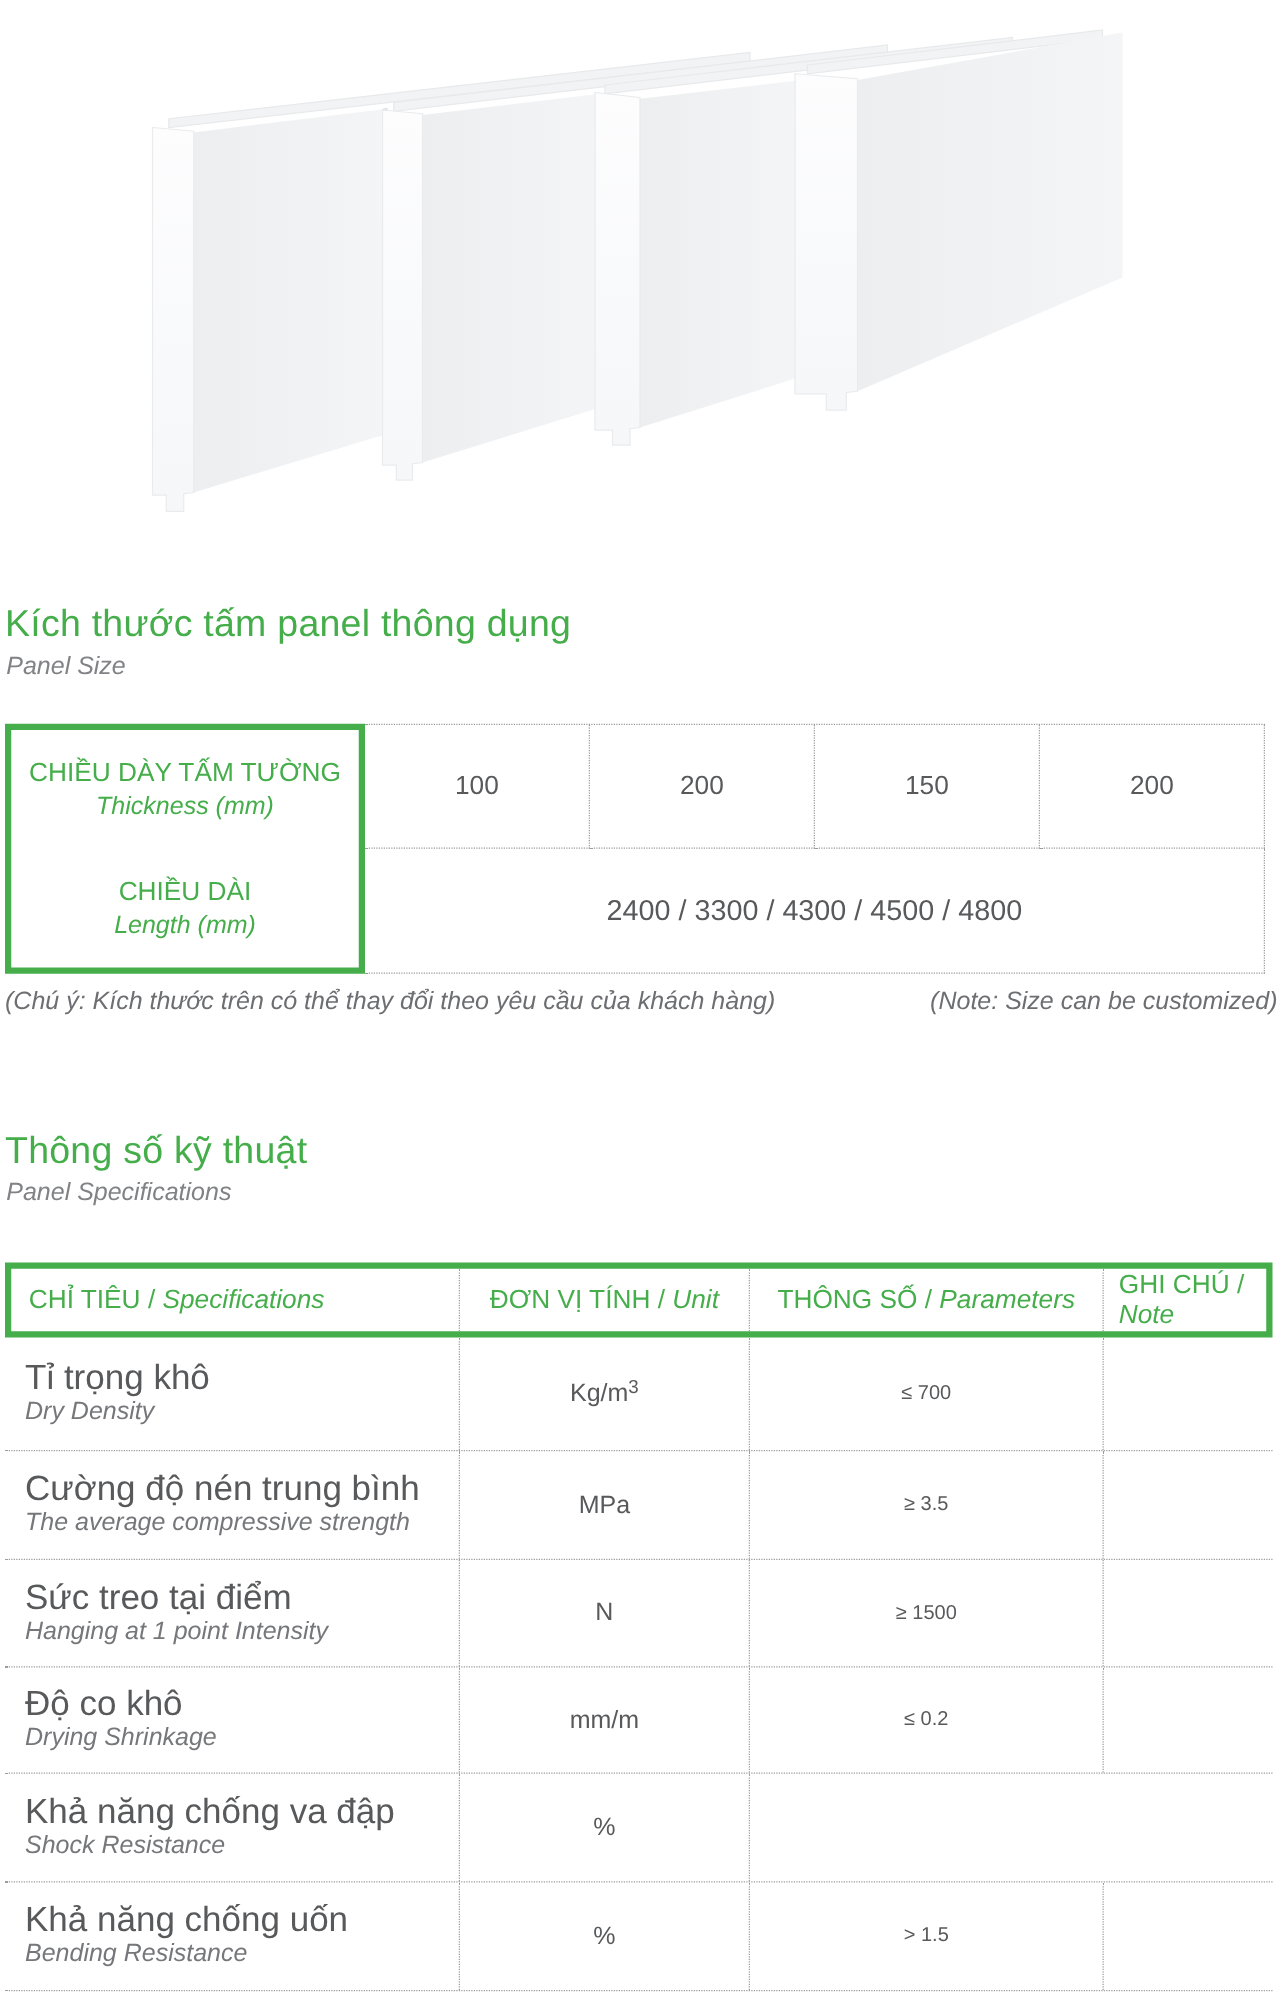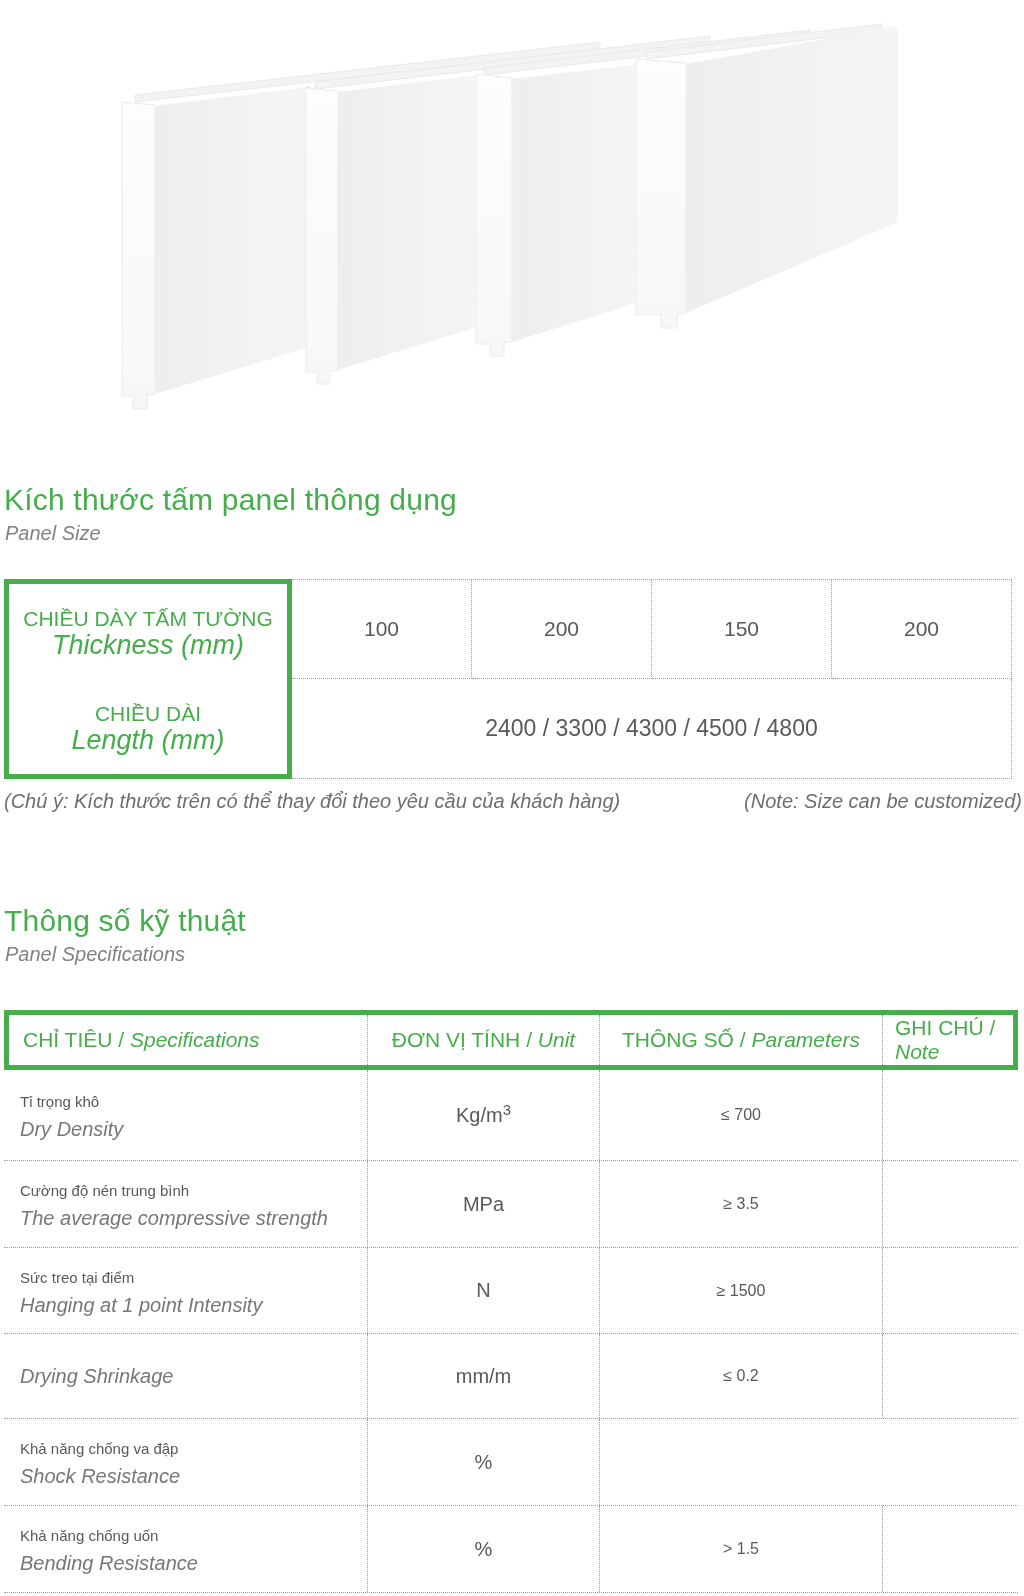--- a/index.html
+++ b/index.html
@@ -21,21 +21,21 @@
   .sec-title{position:absolute;left:4px;font-size:30px;font-weight:400;color:var(--green);letter-spacing:.2px;}
   .sec-sub{position:absolute;left:5px;font-size:20px;font-style:italic;color:#808285;}
   .t1{top:483px;} .t1s{top:522px;}
   .t2{top:904px;} .t2s{top:943px;}
 
   
   .size-table{position:absolute;left:4px;top:579px;width:1008px;height:200px;}
   .size-head-box{position:absolute;left:0;top:0;width:288px;height:200px;border:5px solid var(--green);background:#fff;display:flex;flex-direction:column;align-items:center;}
   .shb-row{flex:1;display:flex;flex-direction:column;align-items:center;justify-content:center;text-align:center;}
   .shb-row .vi{font-size:21px;color:var(--green);line-height:27px;}
-  .shb-row .en{font-size:27px;font-style:italic;color:var(--green);line-height:26px;}
+  .shb-row .en{font-size:20px;font-style:italic;color:var(--green);line-height:26px;}
   .shb-sep{height:0;border-top:1px dotted var(--dot);margin:0 1px;}
   .size-values{position:absolute;left:288px;top:0;width:720px;height:200px;border-top:1px dotted var(--dot);}
   .sv-row1{display:flex;height:99px;}
   .sv-cell{flex:1;border-right:1px dotted var(--dot);border-bottom:1px dotted var(--dot);display:flex;align-items:center;justify-content:center;font-size:21px;color:var(--dark);}
   .sv-row2{height:100px;border-right:1px dotted var(--dot);border-bottom:1px dotted var(--dot);display:flex;align-items:center;justify-content:center;font-size:23px;color:var(--dark);}
 
   
   .note-row{position:absolute;left:4px;top:790px;width:1018px;display:flex;justify-content:space-between;align-items:baseline;}
   .note-row span{font-size:20px;font-style:italic;color:var(--note);}
 
@@ -45,21 +45,21 @@
   .sh-cell{display:flex;align-items:center;font-size:21px;color:var(--green);line-height:24px;}
   .sh-cell .it{font-style:italic;}
   .sh-a{width:359px;padding-left:14px;border-right:1px dotted var(--dot);}
   .sh-b{width:232px;justify-content:center;border-right:1px dotted var(--dot);}
   .sh-c{width:283px;justify-content:center;border-right:1px dotted var(--dot);}
   .sh-d{flex:1;padding-left:12px;flex-wrap:wrap;align-content:center;}
   .sh-d span{white-space:pre-wrap;}
 
   .spec-row{position:absolute;left:0;width:100%;display:flex;border-bottom:1px dotted var(--dot);}
   .sp-a{width:364px;padding-left:16px;border-right:1px dotted var(--dot);display:flex;flex-direction:column;justify-content:center;}
-  .sp-a .vi{font-size:15px;color:var(--dark);line-height:29px;}
+  .sp-a .vi{font-size:28px;color:var(--dark);line-height:29px;}
   .sp-a .en{font-size:20px;font-style:italic;color:var(--gray-it);line-height:27px;}
   .sp-b{width:232px;border-right:1px dotted var(--dot);display:flex;align-items:center;justify-content:center;font-size:20px;color:var(--dark);}
   .sp-c{width:283px;border-right:1px dotted var(--dot);display:flex;align-items:center;justify-content:center;font-size:16px;color:var(--dark);}
   .sp-d{flex:1;}
   .sup{font-size:15px;position:relative;top:-6px;}
 </style>
 </head>
 <body>
 
 <div class="page">
@@ -196,20 +196,21 @@
       </div>
       <div class="sp-b">
           <span>N</span>
         </div>
       <div class="sp-c">≥ 1500</div>
       <div class="sp-d"></div>
     </div>
 
     <div class="spec-row" style="top:324px;height:85px;">
       <div class="sp-a">
+        <div class="vi">Độ co khô</div>
         <div class="en">Drying Shrinkage</div>
       </div>
       <div class="sp-b">
           <span>mm/m</span>
         </div>
       <div class="sp-c">≤ 0.2</div>
       <div class="sp-d"></div>
     </div>
 
     <div class="spec-row" style="top:409px;height:87px;">

